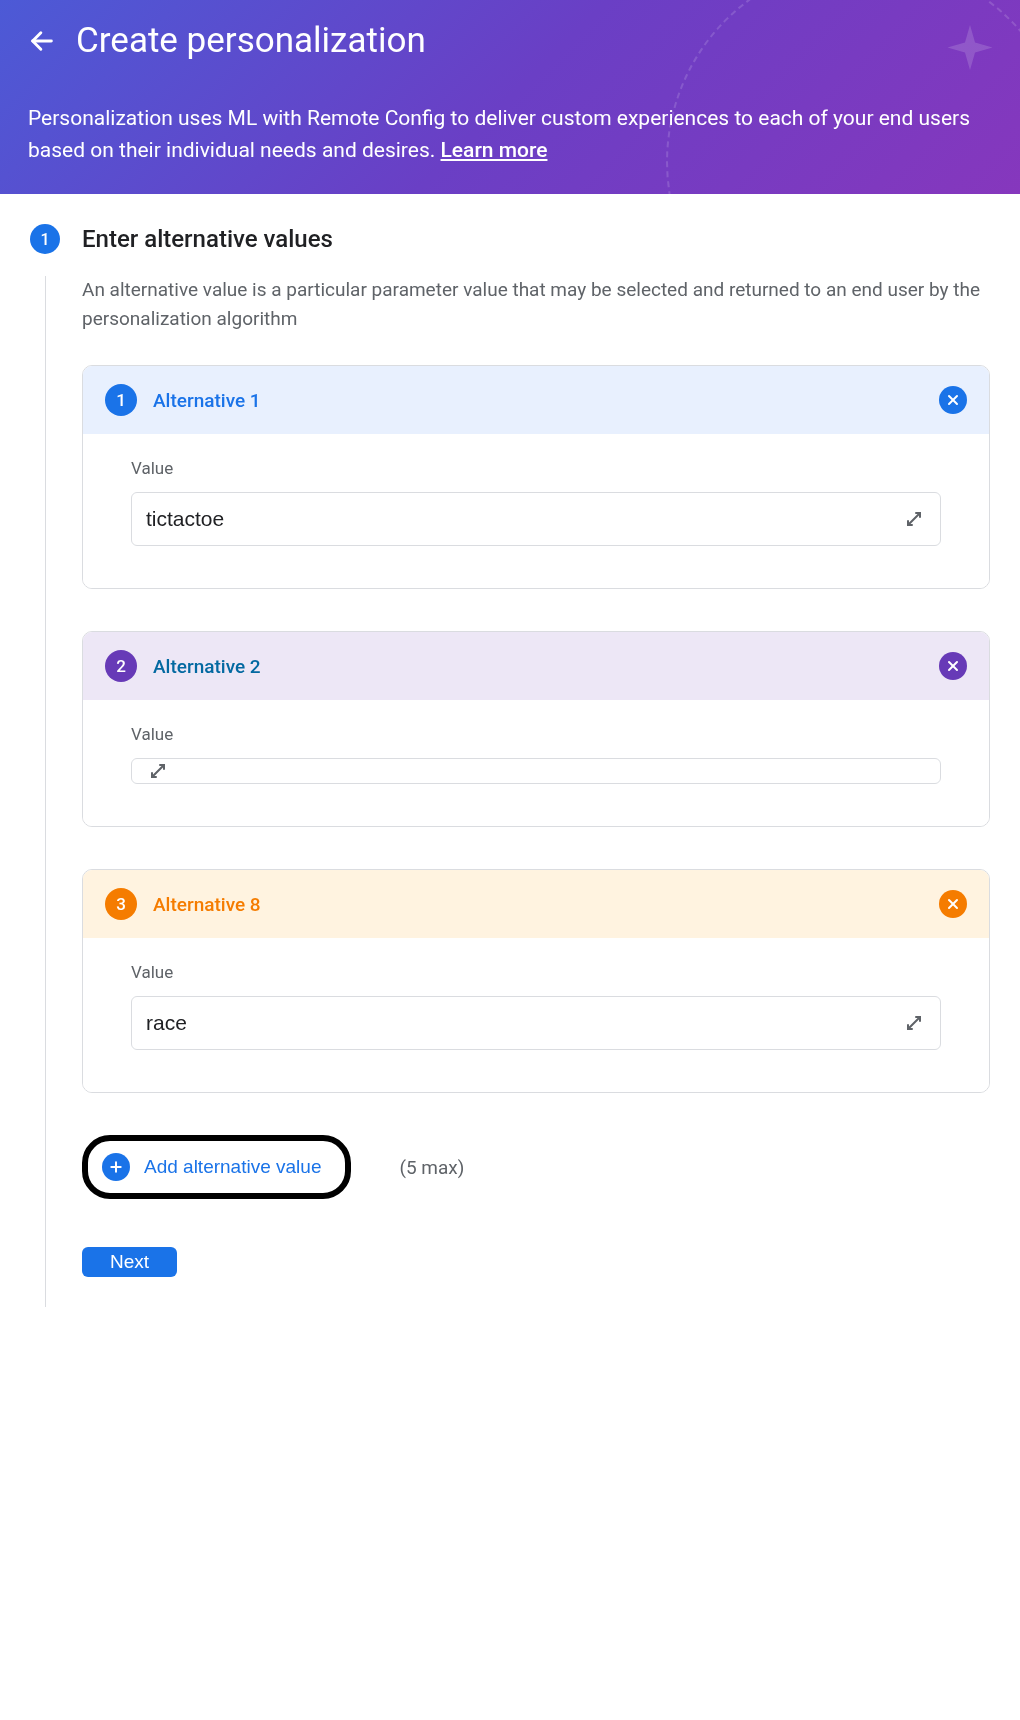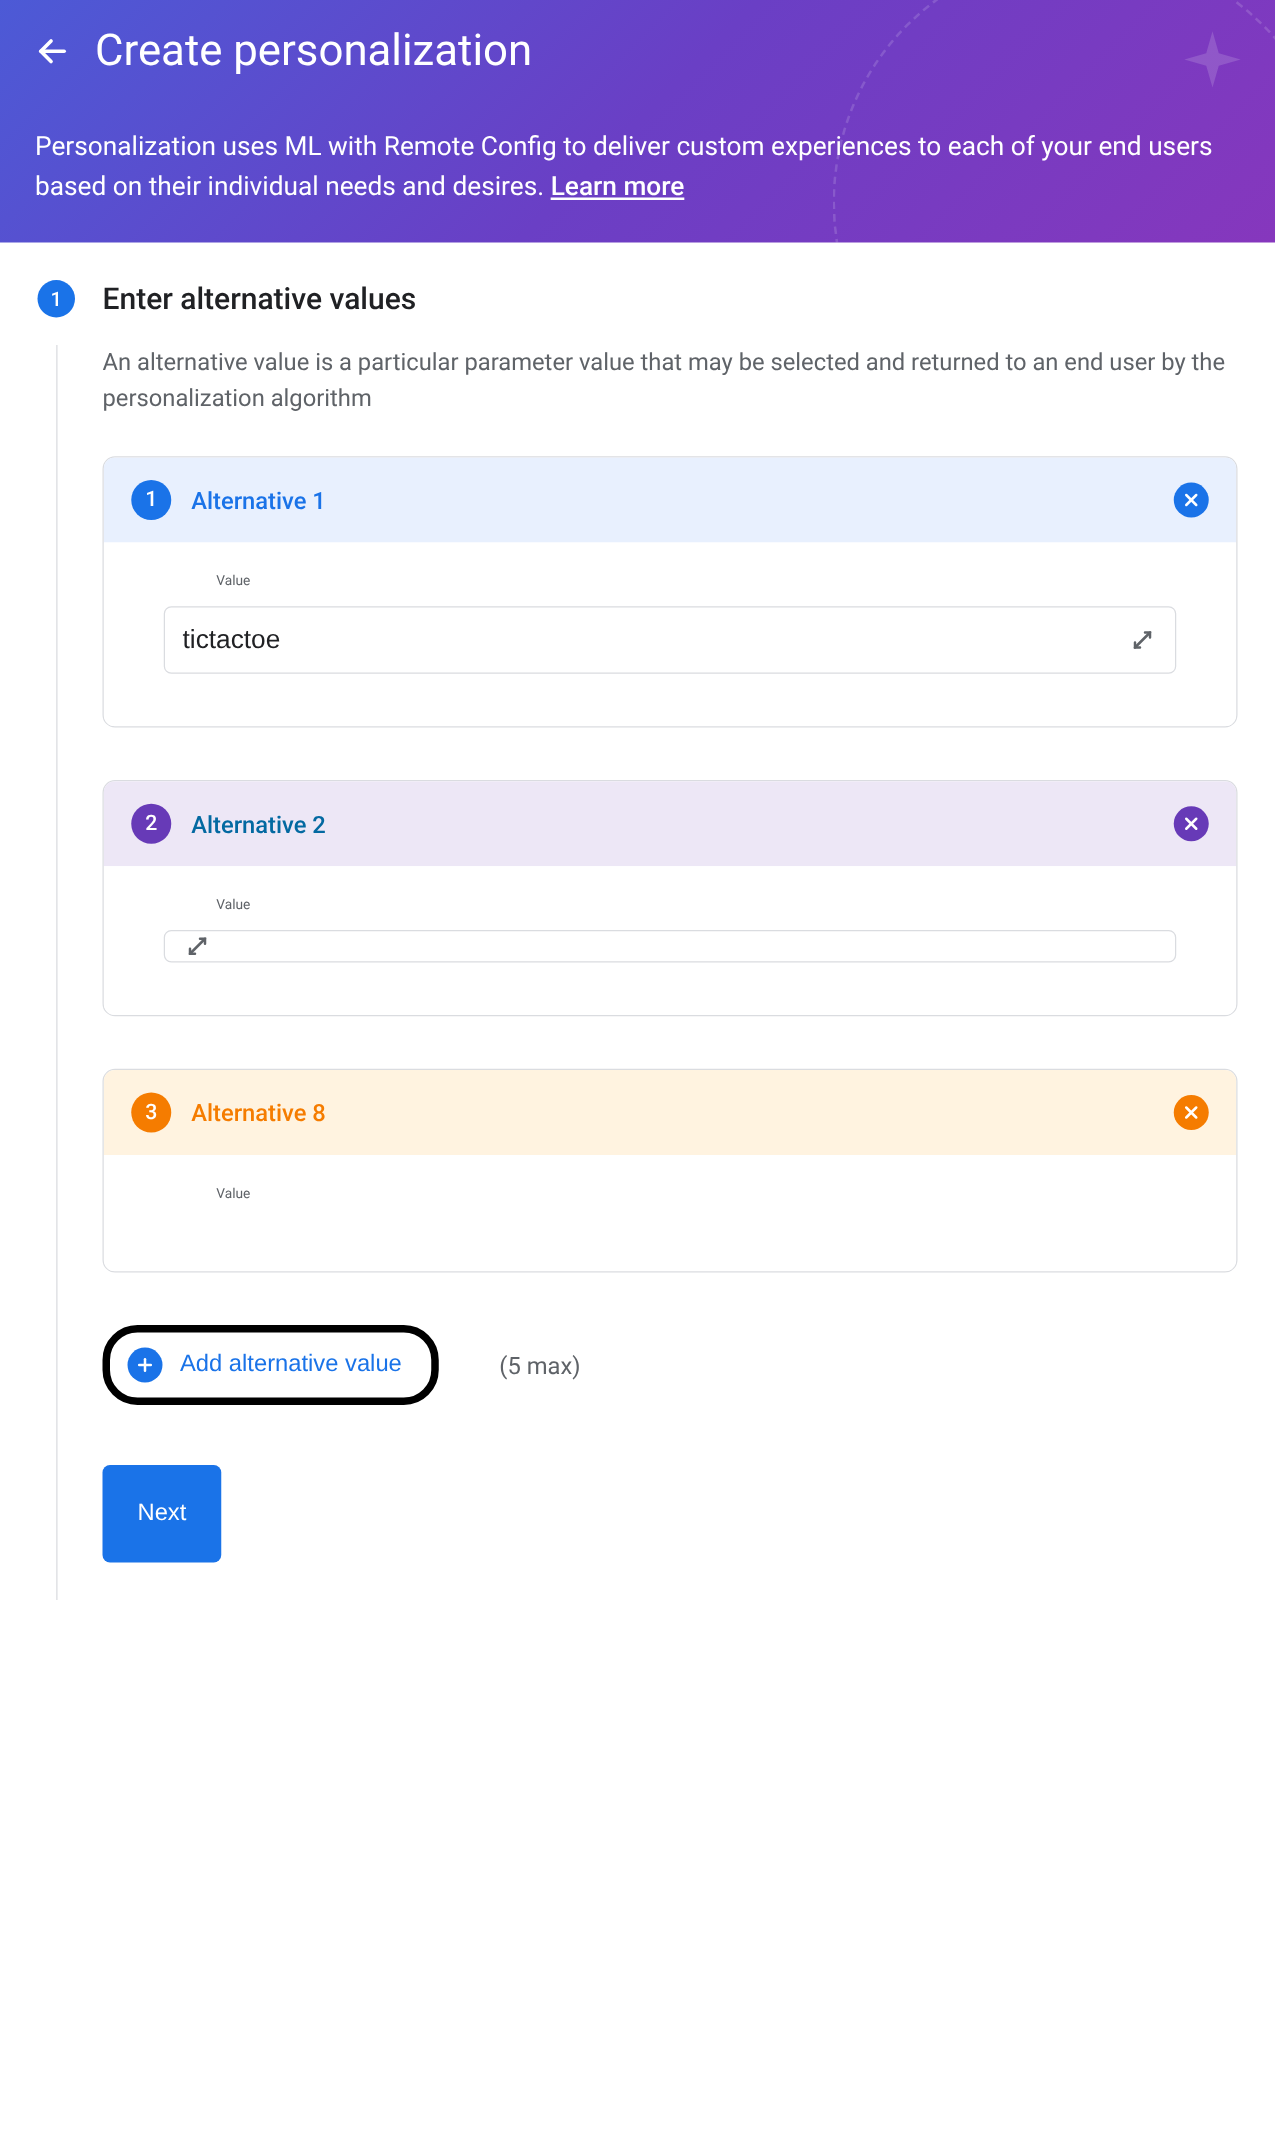--- a/index.html
+++ b/index.html
@@ -153,24 +153,23 @@
       flex-shrink: 0;
     }
     .alt-close-1 { background: #1a73e8; }
     .alt-close-2 { background: #673ab7; }
     .alt-close-3 { background: #f57c00; }
     .alt-body {
       background: #fff;
       padding: 24px 48px 42px 48px;
     }
     .value-label {
-      font-size: 11px;
+      font-size: 17px;
       color: #5f6368;
       margin-bottom: 14px;
-      margin-left: 42px;
     }
     .value-input-wrap {
       position: relative;
       border: 1px solid #dadce0;
       border-radius: 6px;
       display: flex;
       align-items: center;
     }
     .value-input {
       flex: 1;
@@ -219,21 +218,21 @@
     }
     .max-text {
       font-size: 19px;
       color: #5f6368;
     }
     .next-btn {
       background: #1a73e8;
       color: #fff;
       border: none;
       border-radius: 6px;
-      padding: 28px 28px;
+      padding: 4px 28px;
       font-size: 19px;
       font-weight: 500;
       cursor: pointer;
     }
   </style>
 </head>
 <body>
 
 <div class="header">
   <div class="sparkle">
@@ -323,20 +322,30 @@
         <div class="alt-label alt-label-3">Alternative 8</div>
         <div class="alt-close alt-close-3">
           <svg width="16" height="16" viewBox="0 0 24 24" fill="none" stroke="#fff" stroke-width="3" stroke-linecap="round">
               <line x1="6" y1="6" x2="18" y2="18"></line>
               <line x1="18" y1="6" x2="6" y2="18"></line>
             </svg>
         </div>
       </div>
       <div class="alt-body">
         <div class="value-label">Value</div>
+        <div class="value-input-wrap">
+          <input class="value-input" value="race" style="">
+          <div class="expand-handle">
+            <svg width="24" height="24" viewBox="0 0 24 24" fill="none" stroke="#5f6368" stroke-width="2" stroke-linecap="round">
+                <line x1="6" y1="18" x2="18" y2="6"></line>
+                <polyline points="14 6 18 6 18 10"></polyline>
+                <polyline points="10 18 6 18 6 14"></polyline>
+              </svg>
+          </div>
+        </div>
       </div>
     </div>
 
     <div class="add-row">
       <button class="add-btn">
         <span class="add-plus">
           <svg width="16" height="16" viewBox="0 0 24 24" fill="none" stroke="#fff" stroke-width="3" stroke-linecap="round">
               <line x1="12" y1="5" x2="12" y2="19"></line>
               <line x1="5" y1="12" x2="19" y2="12"></line>
             </svg>

